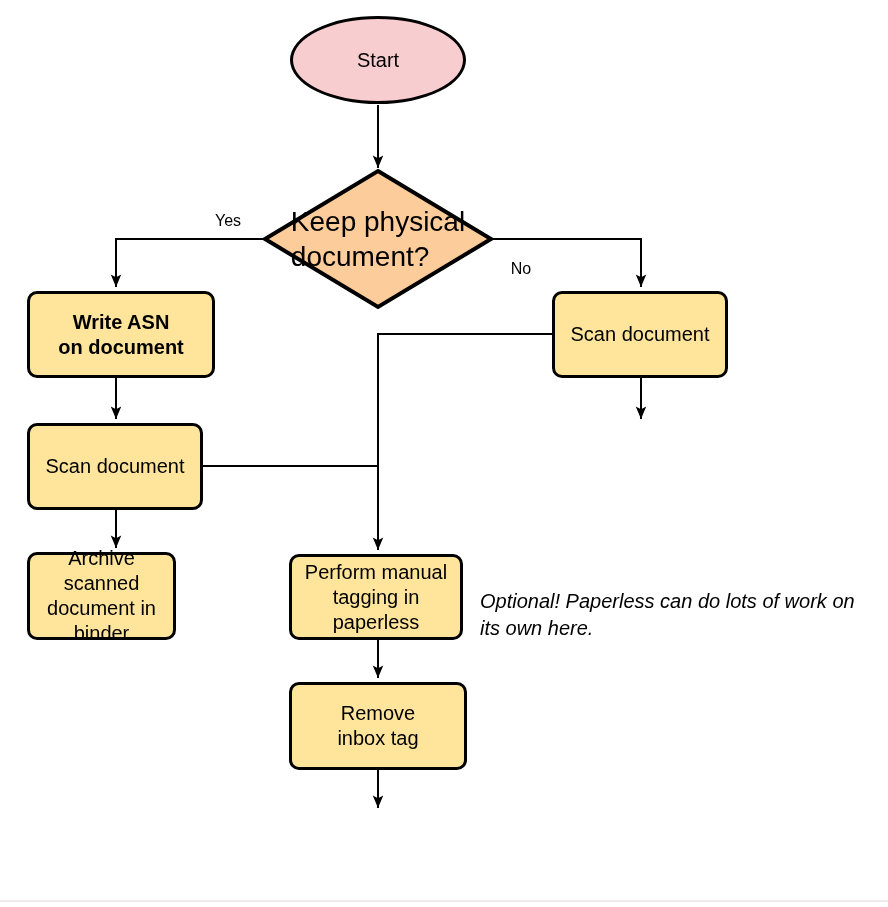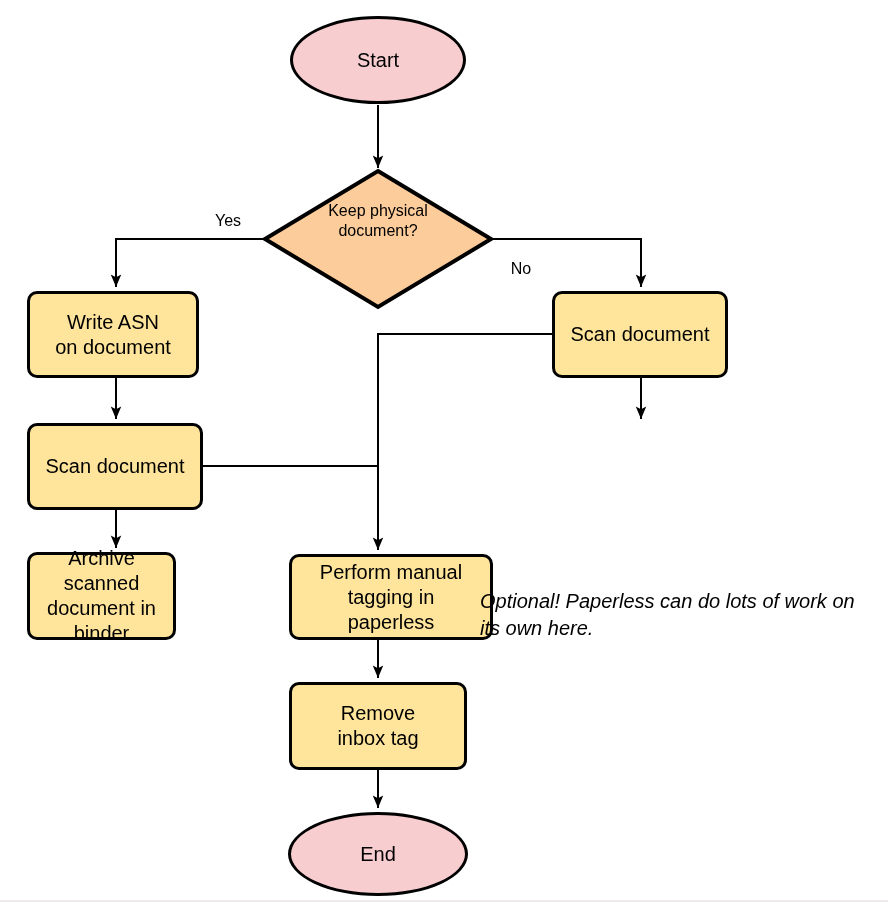--- a/index.html
+++ b/index.html
@@ -57,29 +57,29 @@
   }
   .edge-label {
     position: absolute;
     display: flex;
     align-items: center;
     justify-content: center;
     font-size: 16px;
     color: #000000;
   }
   #node-start        { left: 290px; top: 16px;  width: 176px; height: 88px; }
-  #node-decision-label { left: 268px; top: 188px; width: 220px; height: 66px; position: absolute;
+  #node-decision-label { left: 268px; top: 206px; width: 220px; height: 66px; position: absolute;
                          display: flex; align-items: center; justify-content: center;
-                         text-align: center; font-size: 16px; line-height: 1.25; white-space: pre-line; }
-  #node-write-asn    { left: 27px;  top: 291px; width: 172px; height: 87px; }
+                         font-size: 28px; line-height: 1.25; white-space: pre-line; }
+  #node-write-asn    { left: 27px;  top: 291px; width: 188px; height: 87px; font-weight: bold; }
   #node-scan-left    { left: 27px;  top: 423px; width: 176px; height: 87px; }
   #node-archive      { left: 27px;  top: 552px; width: 149px; height: 88px; }
   #node-scan-right   { left: 552px; top: 291px; width: 176px; height: 87px; }
   #node-trash        { left: 552px; top: 423px; width: 176px; height: 87px; }
-  #node-tagging      { left: 289px; top: 554px; width: 204px; height: 86px; }
+  #node-tagging      { left: 289px; top: 554px; width: 174px; height: 86px; }
   #node-remove-inbox { left: 289px; top: 682px; width: 178px; height: 88px; }
   #node-end          { left: 288px; top: 812px; width: 180px; height: 84px; }
   #label-yes { left: 198px; top: 210px; width: 60px; height: 22px; }
   #label-no  { left: 491px; top: 210px; width: 60px; height: 22px; margin-top: 48px; }
   #annotation {
     position: absolute;
     left: 480px;
     top: 588px;
     width: 420px;
     font-size: 20px;
@@ -163,22 +163,19 @@
     <span>Perform manual
 tagging in
 paperless</span>
   </div>
 
   <div class="node process" id="node-remove-inbox">
     <span>Remove
 inbox tag</span>
   </div>
 
-  <div class="node terminal" id="node-end">
-    <span>End</span>
-  </div>
 
   <div id="annotation">Optional! Paperless can do lots of work on
 its own here.</div>
 
   <div id="bottom-border"></div>
 
 </div>
 
 </body></html>

